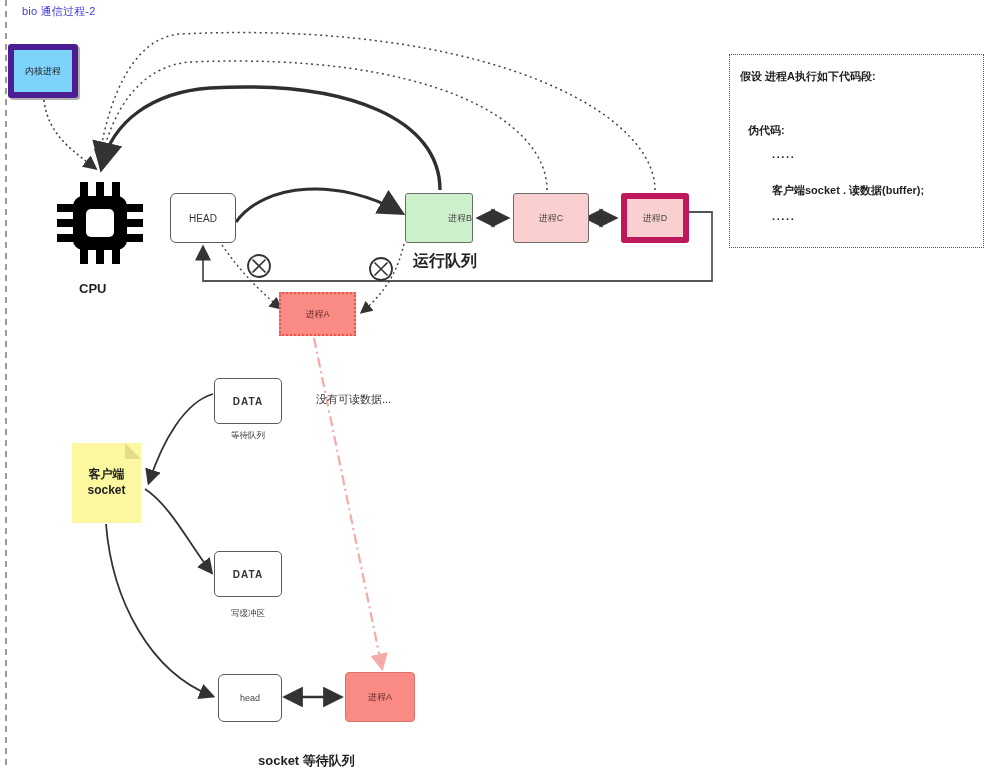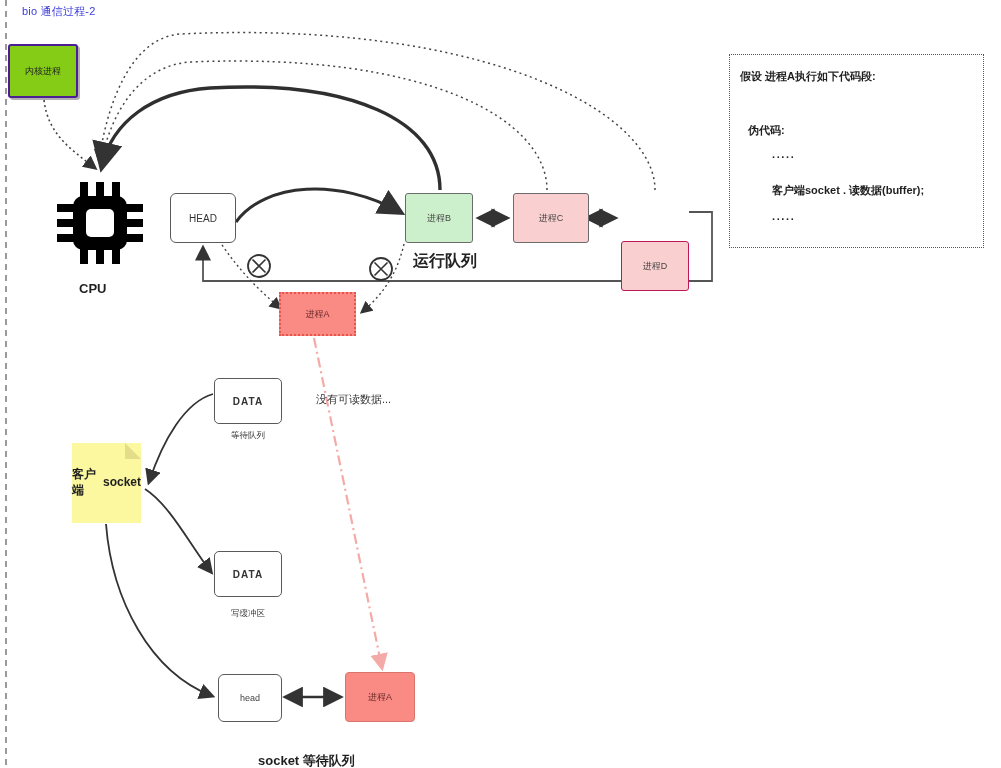--- a/index.html
+++ b/index.html
@@ -7,33 +7,33 @@
        font-family:"Liberation Sans","DejaVu Sans",sans-serif;}
   #canvas{position:absolute;left:0;top:0;width:1001px;height:768px;}
   svg.layer{position:absolute;left:0;top:0;width:1001px;height:768px;pointer-events:none;}
 
   .title{position:absolute;left:22px;top:4px;font-size:11px;font-weight:normal;
          color:#3b3bdb;letter-spacing:.2px;}
 
   .box{position:absolute;box-sizing:border-box;display:flex;align-items:center;
        justify-content:center;text-align:center;}
 
-  .kernel-box{left:8px;top:44px;width:70px;height:54px;background:#84cc16;
-              border:2px solid #4c1d95;border-radius:3px;font-size:9px;color:#222;
+  .kernel-box{left:8px;top:44px;width:70px;height:54px;background:#7dd3fc;
+              border:6px solid #4c1d95;border-radius:3px;font-size:9px;color:#222;
               box-shadow:2px 2px 0 rgba(80,80,80,.45);}
 
   .head-box{left:170px;top:193px;width:66px;height:50px;background:#ffffff;
             border:1px solid #5a5a5a;border-radius:6px;font-size:10px;color:#333;}
 
   .proc-b{left:405px;top:193px;width:68px;height:50px;background:#ccf0cc;
-          border:1px solid #6b6b6b;border-radius:3px;font-size:9px;color:#444;}
+          border:1px solid #6b6b6b;border-radius:3px;font-size:9px;color:#444;justify-content:flex-end;}
   .proc-c{left:513px;top:193px;width:76px;height:50px;background:#f9cfcf;
           border:1px solid #6b6b6b;border-radius:3px;font-size:9px;color:#444;}
   .proc-d{left:621px;top:193px;width:68px;height:50px;background:#f9cfcf;
-          border:1px solid #be185d;border-radius:3px;font-size:9px;color:#444;margin-top:48px;}
+          border:6px solid #be185d;border-radius:3px;font-size:9px;color:#444;}
 
   .proc-a-mid{left:279px;top:292px;width:77px;height:44px;background:#f98b84;
               border:2px dotted #e8534b;font-size:9px;color:#6a2b2b;}
 
   .runq-label{position:absolute;left:413px;top:251px;font-size:16px;font-weight:bold;color:#222;}
 
   .data-read{left:214px;top:378px;width:68px;height:46px;background:#fff;
              border:1px solid #5a5a5a;border-radius:5px;font-size:10px;font-weight:bold;
              color:#333;letter-spacing:1px;}
   .data-write{left:214px;top:551px;width:68px;height:46px;background:#fff;
@@ -42,21 +42,21 @@
   .cap{position:absolute;font-size:8.5px;color:#333;text-align:center;width:120px;}
   .cap-read{left:188px;top:430px;}
   .cap-write{left:188px;top:608px;}
 
   .note{position:absolute;left:72px;top:443px;width:69px;height:80px;background:#fbf8a0;
         border:none;}
   .note .body{position:absolute;inset:0;background:#fbf8a0;
         clip-path:polygon(0 0, 78% 0, 100% 19%, 100% 100%, 0 100%);}
   .note .fold{position:absolute;right:0;top:0;width:16px;height:16px;background:#e3dd8a;
         clip-path:polygon(0 0,100% 100%,0 100%);}
-  .note .txt{position:absolute;inset:0;display:flex;flex-direction:row;
+  .note .txt{position:absolute;inset:0;display:flex;flex-direction:column;
         align-items:center;justify-content:center;font-size:12px;font-weight:bold;
         color:#1f1f1f;line-height:1.3;}
 
   .head-box2{left:218px;top:674px;width:64px;height:48px;background:#fff;
              border:1px solid #5a5a5a;border-radius:6px;font-size:9px;color:#444;}
   .proc-a-bot{left:345px;top:672px;width:70px;height:50px;background:#f98b84;
               border:1px solid #d9736c;border-radius:4px;font-size:9px;color:#6a2b2b;}
   .waitq-label{position:absolute;left:258px;top:736px;font-size:13px;font-weight:bold;color:#1f1f1f;margin-top:16px;}
 
   .no-data{position:absolute;left:316px;top:392px;font-size:11px;color:#333;}

